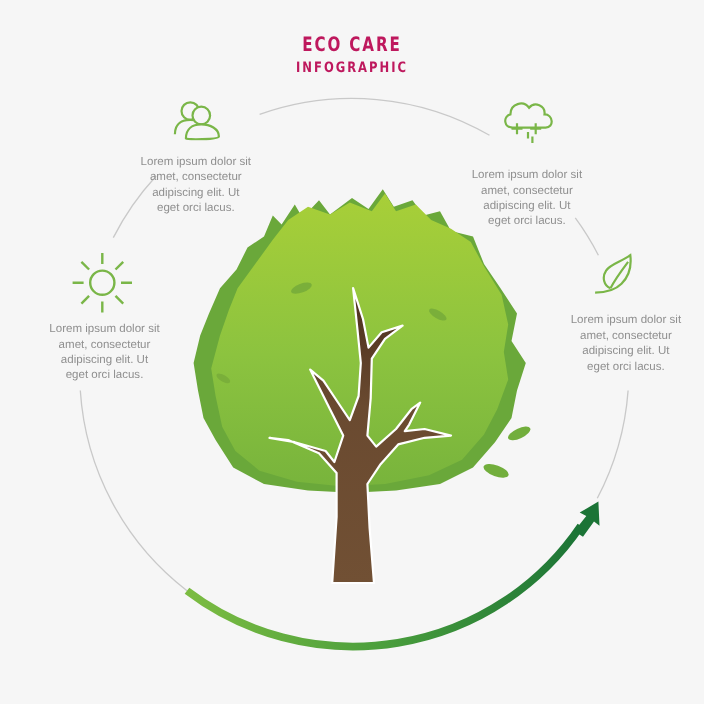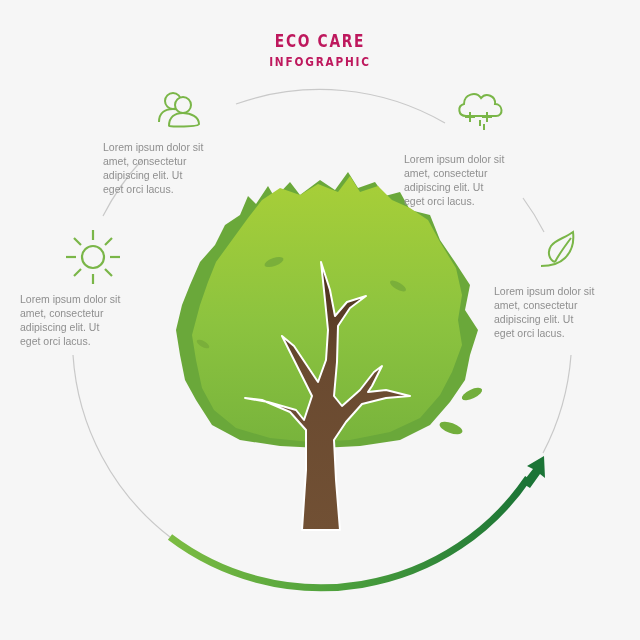--- a/index.html
+++ b/index.html
@@ -11,21 +11,21 @@
   }
   .stage { position: absolute; inset: 0; width: 640px; height: 640px; }
   .title {
     position: absolute; left: 0; width: 640px; top: 30px;
     text-align: center; color: #be185d; letter-spacing: 2px;
     font-family: "DejaVu Sans Condensed", "DejaVu Sans", sans-serif;
   }
   .title .t1 { display: block; font-size: 18px; font-weight: bold; line-height: 22px; transform: scaleX(0.85); }
   .title .t2 { display: block; font-size: 13px; font-weight: bold; line-height: 16px; margin-top: 2px; transform: scaleX(0.9); }
   .textblock {
-    position: absolute; width: 150px; text-align: left;
+    position: absolute; width: 150px; text-align: center;
     font-size: 10.5px; line-height: 14px; color: #8f8f8f;
   }
   .textblock span { display: block; }
   .icon { position: absolute; }
   svg { display: block; }
 </style>
 </head>
 <body>
 
 <div class="stage">

